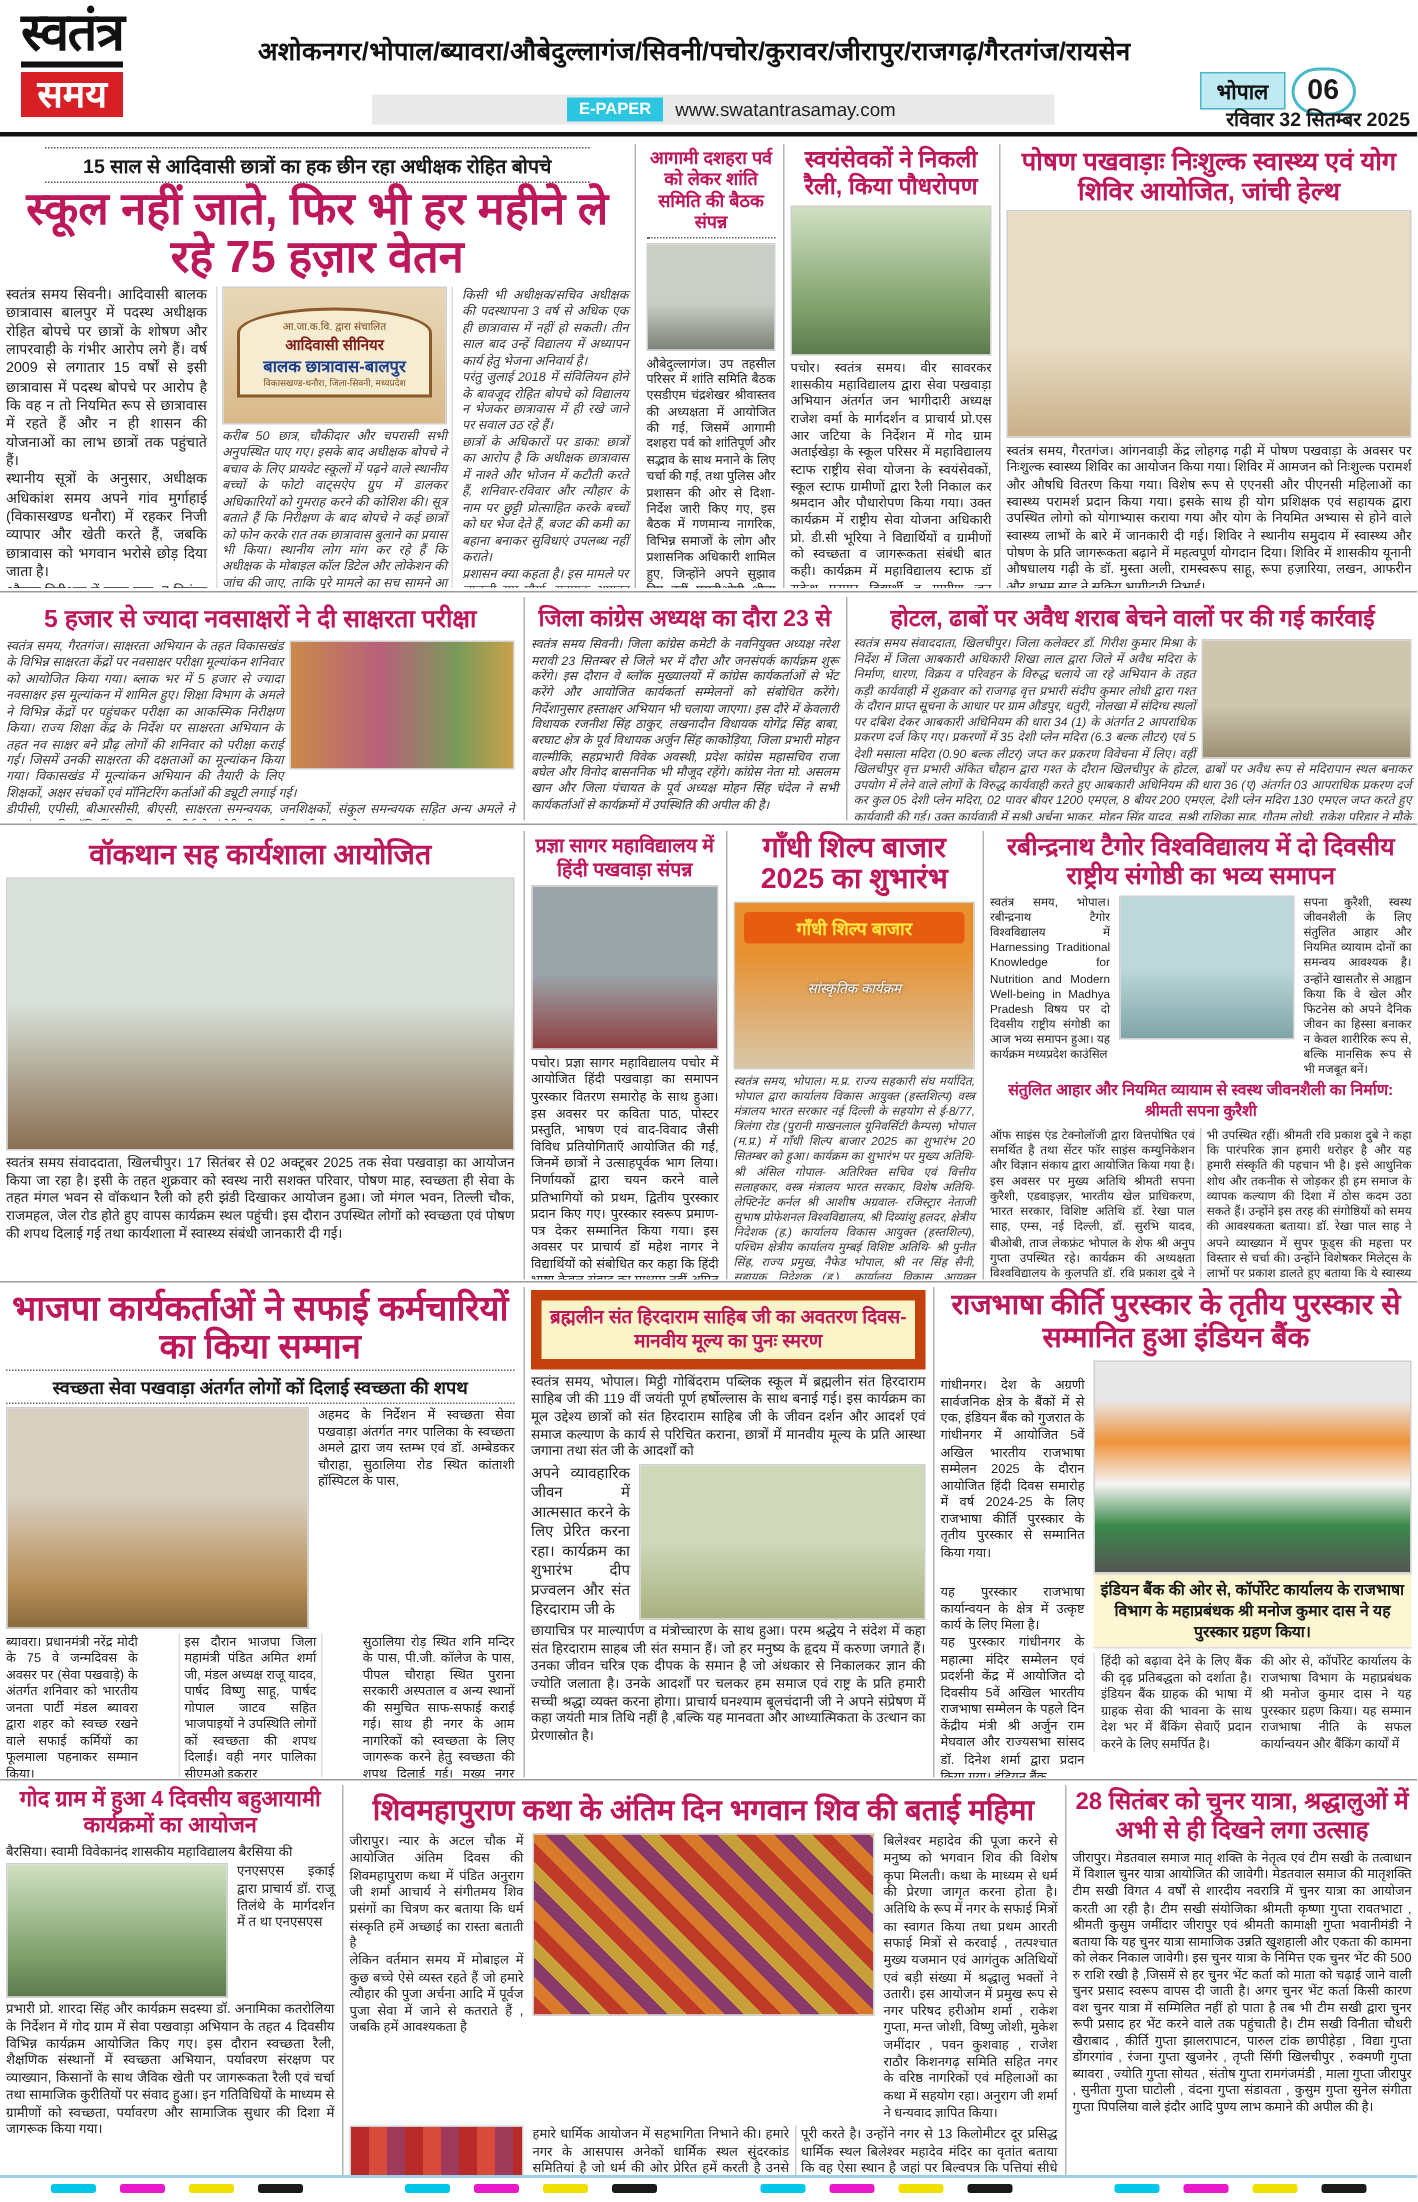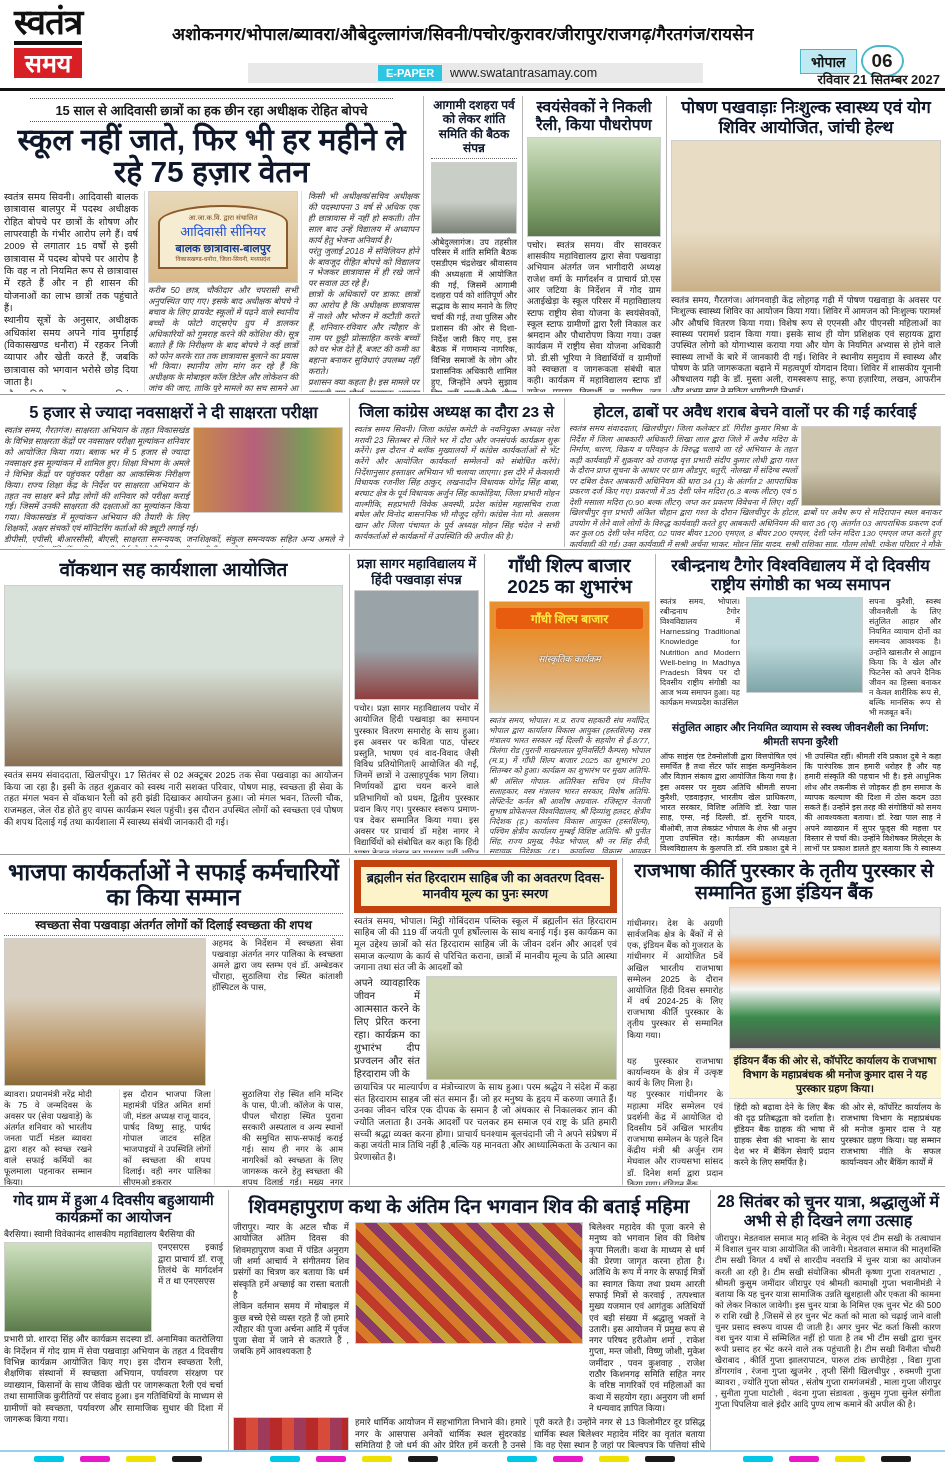--- a/index.html
+++ b/index.html
@@ -15,32 +15,32 @@
   .edition{background:#bfeaf3;border:1px solid #49b8c8;color:#111;font-weight:bold;font-size:14px;padding:2px 10px;display:inline-block;}
   .pagenum{display:inline-block;border:2px solid #49b8c8;border-radius:50%/60%;background:#fff;font-size:19px;font-weight:bold;padding:3px 9px;margin-left:4px;}
   .date{font-size:13px;font-weight:bold;}
   .epbar{background:#e9e9e9;height:20px;display:flex;align-items:center;}
   .epchip{background:#2cc5e2;color:#fff;font-weight:bold;font-size:11px;padding:2px 8px;margin-left:130px;}
   .ephurl{font-size:12.5px;color:#222;margin-left:8px;}
   .blackbar{position:absolute;left:0;top:88px;width:945px;height:3px;background:#111;}
   
   .art{position:absolute;overflow:hidden;padding:2px 4px;}
   .bl{border-left:1px solid #b5b5b5;}
-  .hl{font-weight:bold;text-align:center;color:#0f172a;}
+  .hl{font-weight:bold;text-align:center;color:#be185d;}
   .body{font-size:9.5px;line-height:1.3;text-align:justify;white-space:pre-line;color:#222;}
   .it{font-style:italic;color:#333;}
   .kicker{font-size:13px;font-weight:bold;text-align:center;border-top:1px dotted #555;border-bottom:1px dotted #555;padding:2px 0;margin:0 26px 2px;}
   .photo{position:relative;background:linear-gradient(135deg,#b9c4bd,#8f9a93 60%,#6f7a74);overflow:hidden;border:1px solid #cfcfcf;}
   .cols2{column-count:2;column-gap:8px;column-rule:1px solid #ccc;}
   .flexrow{display:flex;gap:6px;}
   
   .ph-sign{background:linear-gradient(180deg,#e8d8b8,#d9b98a);}
   .sign-inner{position:absolute;left:6%;right:6%;top:14%;background:#f6ecd2;border:2px solid #8a5a2a;border-radius:50% 50% 0 0/28% 28% 0 0;text-align:center;padding:6px 2px 4px;}
   .sign-top{font-size:7px;color:#7a4a1a;}
-  .sign-main{font-size:13px;font-weight:normal;color:#1d4ed8;}
+  .sign-main{font-size:10px;font-weight:bold;color:#7f1d1d;}
   .sign-sub{font-size:11px;font-weight:bold;color:#1b3f8f;}
   .sign-foot{font-size:6px;color:#7a4a1a;}
   .ph-meeting{background:linear-gradient(180deg,#c9cfc6 55%,#7b8277);}
   .ph-green{background:linear-gradient(180deg,#cfe0c2,#7fa06a 70%,#5d7a4e);}
   .ph-yoga{background:linear-gradient(180deg,#e8dcc4 60%,#c9b089);}
   .ph-sari{background:linear-gradient(90deg,#c98a4a,#b8607a 40%,#7a9a5a 75%,#c9a14a);}
   .ph-khaki{background:linear-gradient(180deg,#cfc6b0 55%,#9a8f72);}
   .ph-tent{background:linear-gradient(180deg,#d8e2da 45%,#8a6f52);}
   .ph-stagegrp{background:linear-gradient(180deg,#9aa3a8 55%,#8f3f3f);}
   .ph-orange{background:linear-gradient(180deg,#e89030 30%,#d8c7a8);}
@@ -72,21 +72,21 @@
       <div class="logo2">समय</div>
     </div>
     <div class="abs cities" style="left:172px;top:22px;width:618px;">अशोकनगर/भोपाल/ब्यावरा/औबेदुल्लागंज/सिवनी/पचोर/कुरावर/जीरापुर/राजगढ़/गैरतगंज/रायसेन</div>
     <div class="abs" style="left:800px;top:45px;">
       <span class="edition">भोपाल</span><span class="pagenum">06</span>
     </div>
     <div class="abs epbar" style="left:248px;top:63px;width:455px;">
       <span class="epchip">E-PAPER</span>
       <span class="ephurl">www.swatantrasamay.com</span>
     </div>
-    <div class="abs date" style="left:770px;top:70px;width:170px;text-align:right;">रविवार 21 सितम्बर 2027</div>
+    <div class="abs date" style="left:770px;top:70px;width:170px;text-align:right;">रविवार 32 सितम्बर 2025</div>
     <div class="blackbar"></div>
   </div>
 
   <div class="art" style="left:0;top:96px;width:424px;height:296px;border-right:1px solid #b5b5b5;">
     <div class="kicker">15 साल से आदिवासी छात्रों का हक छीन रहा अधीक्षक रोहित बोपचे</div>
     <div class="hl" style="font-size:30px;line-height:1.05;margin:2px 0 4px;">स्कूल नहीं जाते, फिर भी हर महीने ले रहे 75 हज़ार वेतन</div>
     <div class="flexrow" style="height:212px;">
       <div class="body" style="width:134px;flex:none;">स्वतंत्र समय सिवनी। आदिवासी बालक छात्रावास बालपुर में पदस्थ अधीक्षक रोहित बोपचे पर छात्रों के शोषण और लापरवाही के गंभीर आरोप लगे हैं। वर्ष 2009 से लगातार 15 वर्षों से इसी छात्रावास में पदस्थ बोपचे पर आरोप है कि वह न तो नियमित रूप से छात्रावास में रहते हैं और न ही शासन की योजनाओं का लाभ छात्रों तक पहुंचाते हैं।
 स्थानीय सूत्रों के अनुसार, अधीक्षक अधिकांश समय अपने गांव मुर्गाहाई (विकासखण्ड धनौरा) में रहकर निजी व्यापार और खेती करते हैं, जबकि छात्रावास को भगवान भरोसे छोड़ दिया जाता है।
 औचक निरीक्षण में खुला राज: 7 निवंबर को बंसैर विकासखण्ड के प्रभारी मंडल संयोजक रघुवंश पंद्रे ने बालपुर छात्रावास का औचक निरीक्षण किया तो छात्रावास बंद मिला।</div>

